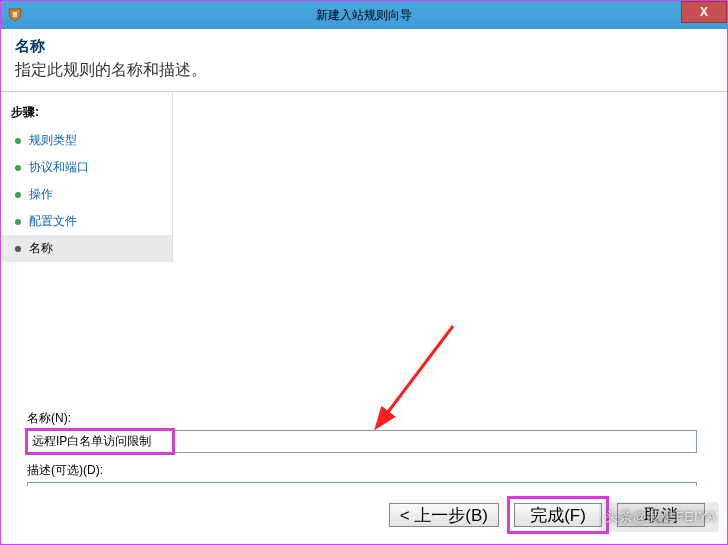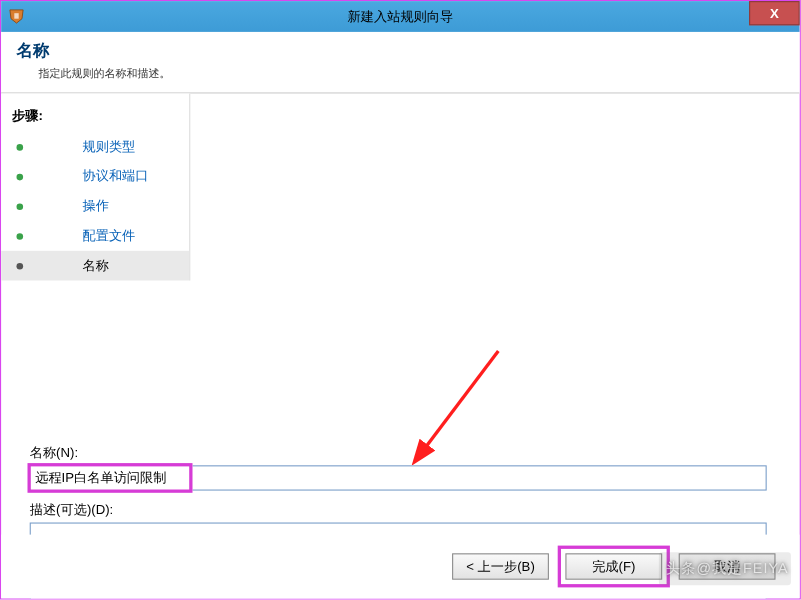--- a/index.html
+++ b/index.html
@@ -4,41 +4,41 @@
 <style>
 * { box-sizing: border-box; margin: 0; padding: 0; font-family: "Microsoft YaHei", "SimSun", sans-serif; font-size: 12px; }
 body { background: #fff; }
 .window { width: 728px; height: 545px; border: 1px solid #d946ef; background: #fff; position: relative; overflow: hidden; }
 .titlebar { height: 28px; background: linear-gradient(#4aa8e0,#3d9bd6); display: flex; align-items: center; position: relative; }
 .titlebar .icon { width: 16px; height: 16px; margin-left: 6px; display:flex;align-items:center;justify-content:center;}
 .titlebar .title { position:absolute; left:0; right:0; text-align:center; color:#000; }
 .closebtn { position:absolute; right:0; top:0; width:46px; height:22px; background:#c75050; border:1px solid #8b3a3a; display:flex; align-items:center; justify-content:center; color:#fff; font-family: Arial; font-size:14px; font-weight:bold;}
 .header { padding: 8px 14px 10px 14px; border-bottom: 1px solid #ccc; background:#fff;}
 .header .h1 { font-size: 15px; font-weight: bold; color:#003b6f; margin-bottom: 4px;}
-.header .sub { font-size: 10px; color:#333; margin-left: 20px;}
+.header .sub { font-size: 16px; color:#333; margin-left: 0;}
 .body { display:flex; height: calc(100% - 28px - 50px - 58px); flex-direction: column; }
 .sidebar { width: 172px; background:#fff; border-right: 1px solid #ddd; padding-top: 8px; }
 .steps-title { font-weight: bold; padding: 4px 10px 6px 10px; }
 .step { display:flex; align-items:center; padding: 5px 8px 5px 14px; cursor:pointer; }
 .step .bullet { width:6px; height:6px; border-radius:50%; background:#3aa24a; margin-right: 8px; flex-shrink:0;}
 .step.active .bullet { background:#555; }
-.step .lbl { color:#0a63b8;margin-left:46px; }
+.step .lbl { color:#0a63b8; }
 .step.active { background:#e9e9e9; }
 .step.active .lbl { color:#000; }
 .main { flex:1; position:relative; padding: 0 30px 0 26px; }
 .form-group { position:absolute; }
 .name-group { top: 148px; left: 26px; right: 30px; }
 .desc-group { top: 200px; left: 26px; right: 30px; }
 .field-label { display:block; margin-bottom: 3px; font-size:12px; }
 .name-row { display:flex; width:100%; border:1px solid #7a9ec9; height:23px;}
 .name-row .hl { border:3px solid #d63cd6; margin:-3px 0 -3px -3px; display:flex; align-items:center; padding:0 4px; background:#fff; min-width:150px;}
 .name-row .rest { flex:1; }
 .desc-box { width:100%; height: 160px; border:1px solid #7a9ec9; resize:none; padding:4px; font-family:inherit; font-size:12px;}
 .footer { position:absolute; bottom:0; left:0; right:0; height:58px; border-top: 0; display:flex; justify-content:flex-end; align-items:center; padding-right: 22px; gap: 8px; background:#fff;}
-.btn { min-width: 88px; height: 24px; border:1px solid #888; background: linear-gradient(#f9f9f9,#e3e3e3); padding: 0 10px; cursor:pointer; font-size:12px;}
+.btn { min-width: 88px; height: 24px; border:1px solid #888; background: linear-gradient(#f9f9f9,#e3e3e3); padding: 0 10px; cursor:pointer; font-size:17px;}
 .finish-wrap { border: 3px solid #d63cd6; padding: 4px; }
 .arrow { position:absolute; top: 58px; left: 370px; pointer-events:none; }
 .watermark { position:absolute; right: 10px; bottom: 18px; color: rgba(255,255,255,0.7); font-size: 13px; text-shadow: 0 0 3px rgba(0,0,0,0.5), 0 0 6px rgba(0,0,0,0.4); pointer-events: none; font-weight: 500; letter-spacing: 1px; }
 .wm-box { position:absolute; right: 8px; bottom: 12px; width: 120px; height: 30px; background: rgba(120,120,120,0.15); border-radius: 3px; pointer-events:none;}
 </style>
 </head>
 <body>
 
 <div class="window">
 

